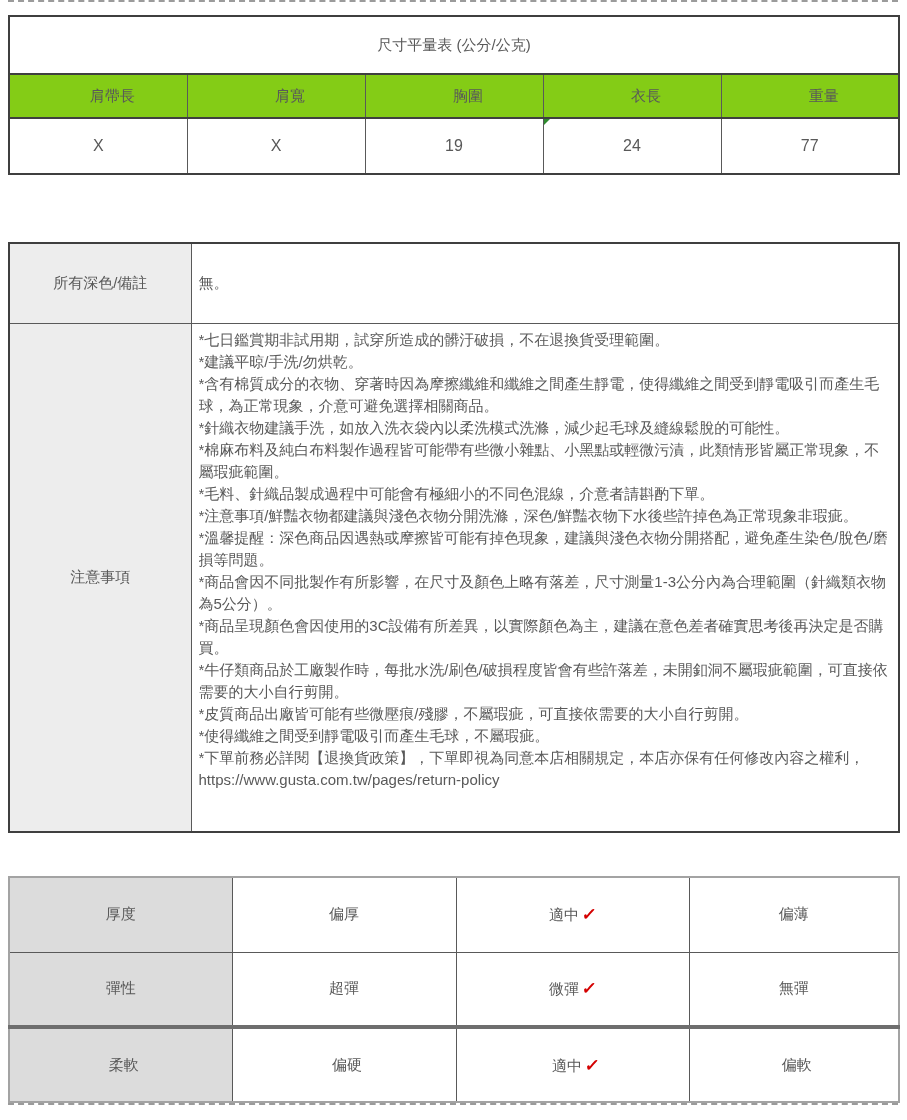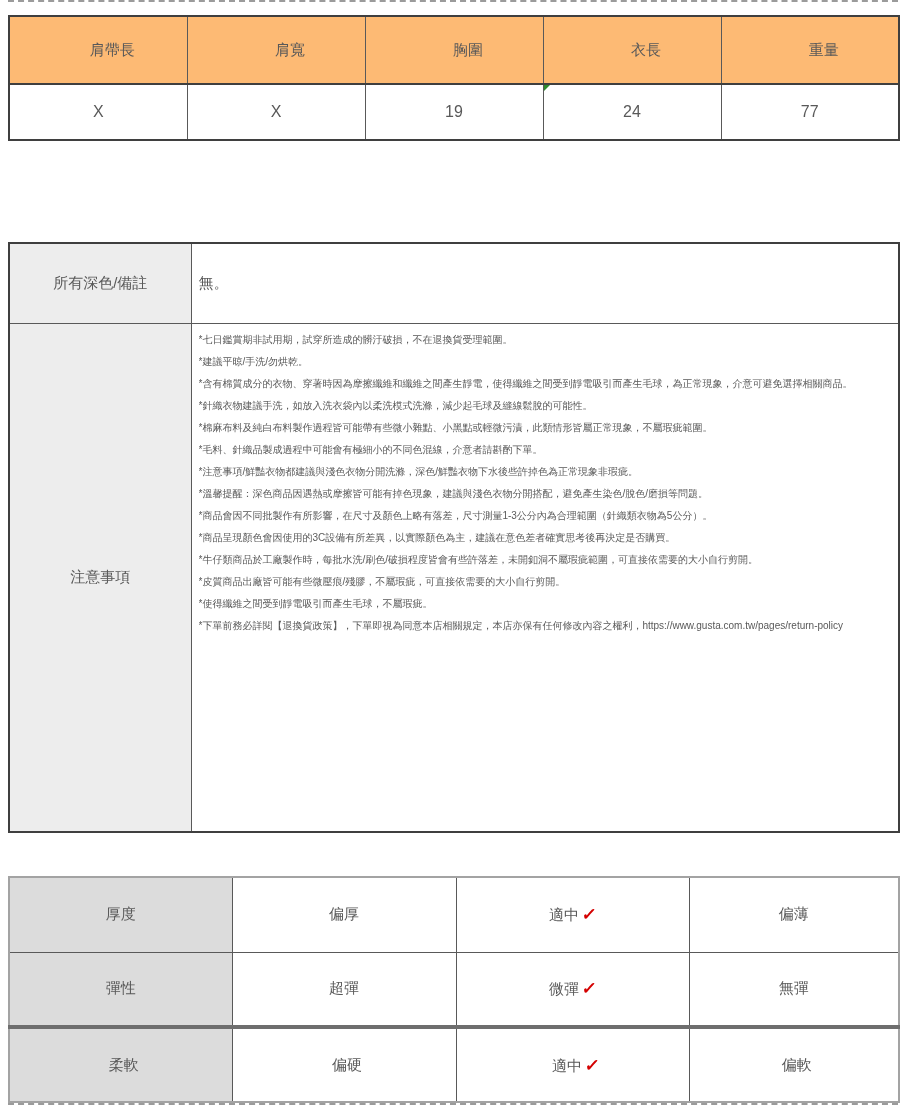--- a/index.html
+++ b/index.html
@@ -25,37 +25,37 @@
   table.tbl td {
     border: 1px solid #595959;
     overflow: hidden;
     text-align: center; vertical-align: middle;
     font-size: 15px;
   }
 
   
   .size-table { left: 8px; top: 15px; width: 890px; border: 2px solid #3f3f3f; }
   .size-table .title-row td { height: 58px; border-bottom: 2px solid #3f3f3f; background: #ffffff; }
-  .size-table .header-row td { height: 68px; border-bottom: 2px solid #3f3f3f; background: #fdba74; padding-left: 28px; }
+  .size-table .header-row td { height: 44px; border-bottom: 2px solid #3f3f3f; background: #84cc16; padding-left: 28px; }
   .size-table .value-row td { height: 56px; font-size: 16px; position: relative; }
   .cell-flag {
     position: absolute; top: 0; left: 0; width: 0; height: 0;
     border-top: 6px solid #2e8b2e; border-right: 6px solid transparent;
   }
 
   
   .info-table { left: 8px; top: 242px; width: 890px; border: 2px solid #3f3f3f; }
   .info-table td.label-cell { background: #ededed; }
   .info-table .desc-row td { height: 80px; }
   .info-table .desc-row td.value-cell { text-align: left; padding-left: 7px; }
   .info-table .notes-row td { height: 509px; }
   .info-table .notes-row td.notes-cell {
     text-align: left; vertical-align: top; padding: 5px 8px 0 7px;
   }
-  .notes-box { height: 500px; overflow: hidden; line-height: 22px; font-size: 10px; }
+  .notes-box { height: 500px; overflow: hidden; line-height: 22px; font-size: 15px; }
   .note-line { margin: 0; }
 
   
   .attr-table { left: 8px; top: 876px; width: 890px; border: 2px solid #a3a3a3; }
   .attr-table td { height: 75px; }
   .attr-table td.label-cell { background: #dcdcdc; }
   .attr-table tr.thick-top td { border-top: 4px solid #6e6e6e; padding-left: 6px; }
   .check-mark {
     color: #d40000; font-weight: bold; font-size: 17px;
     margin-left: 3px; display: inline-block; transform: skewX(-8deg);
@@ -68,20 +68,23 @@
 
 <table class="tbl size-table">
   <colgroup>
       <col style="width:178px">
       <col style="width:178px">
       <col style="width:178px">
       <col style="width:178px">
       <col style="width:178px">
     </colgroup>
   <tbody>
+      <tr class="title-row">
+    <td colspan="5">尺寸平量表 (公分/公克)</td>
+  </tr>
   <tr class="header-row">
     <td>肩帶長</td>
     <td>肩寬</td>
     <td>胸圍</td>
     <td>衣長</td>
     <td>重量</td>
   </tr>
   <tr class="value-row">
     <td>X</td>
     <td>X</td>

